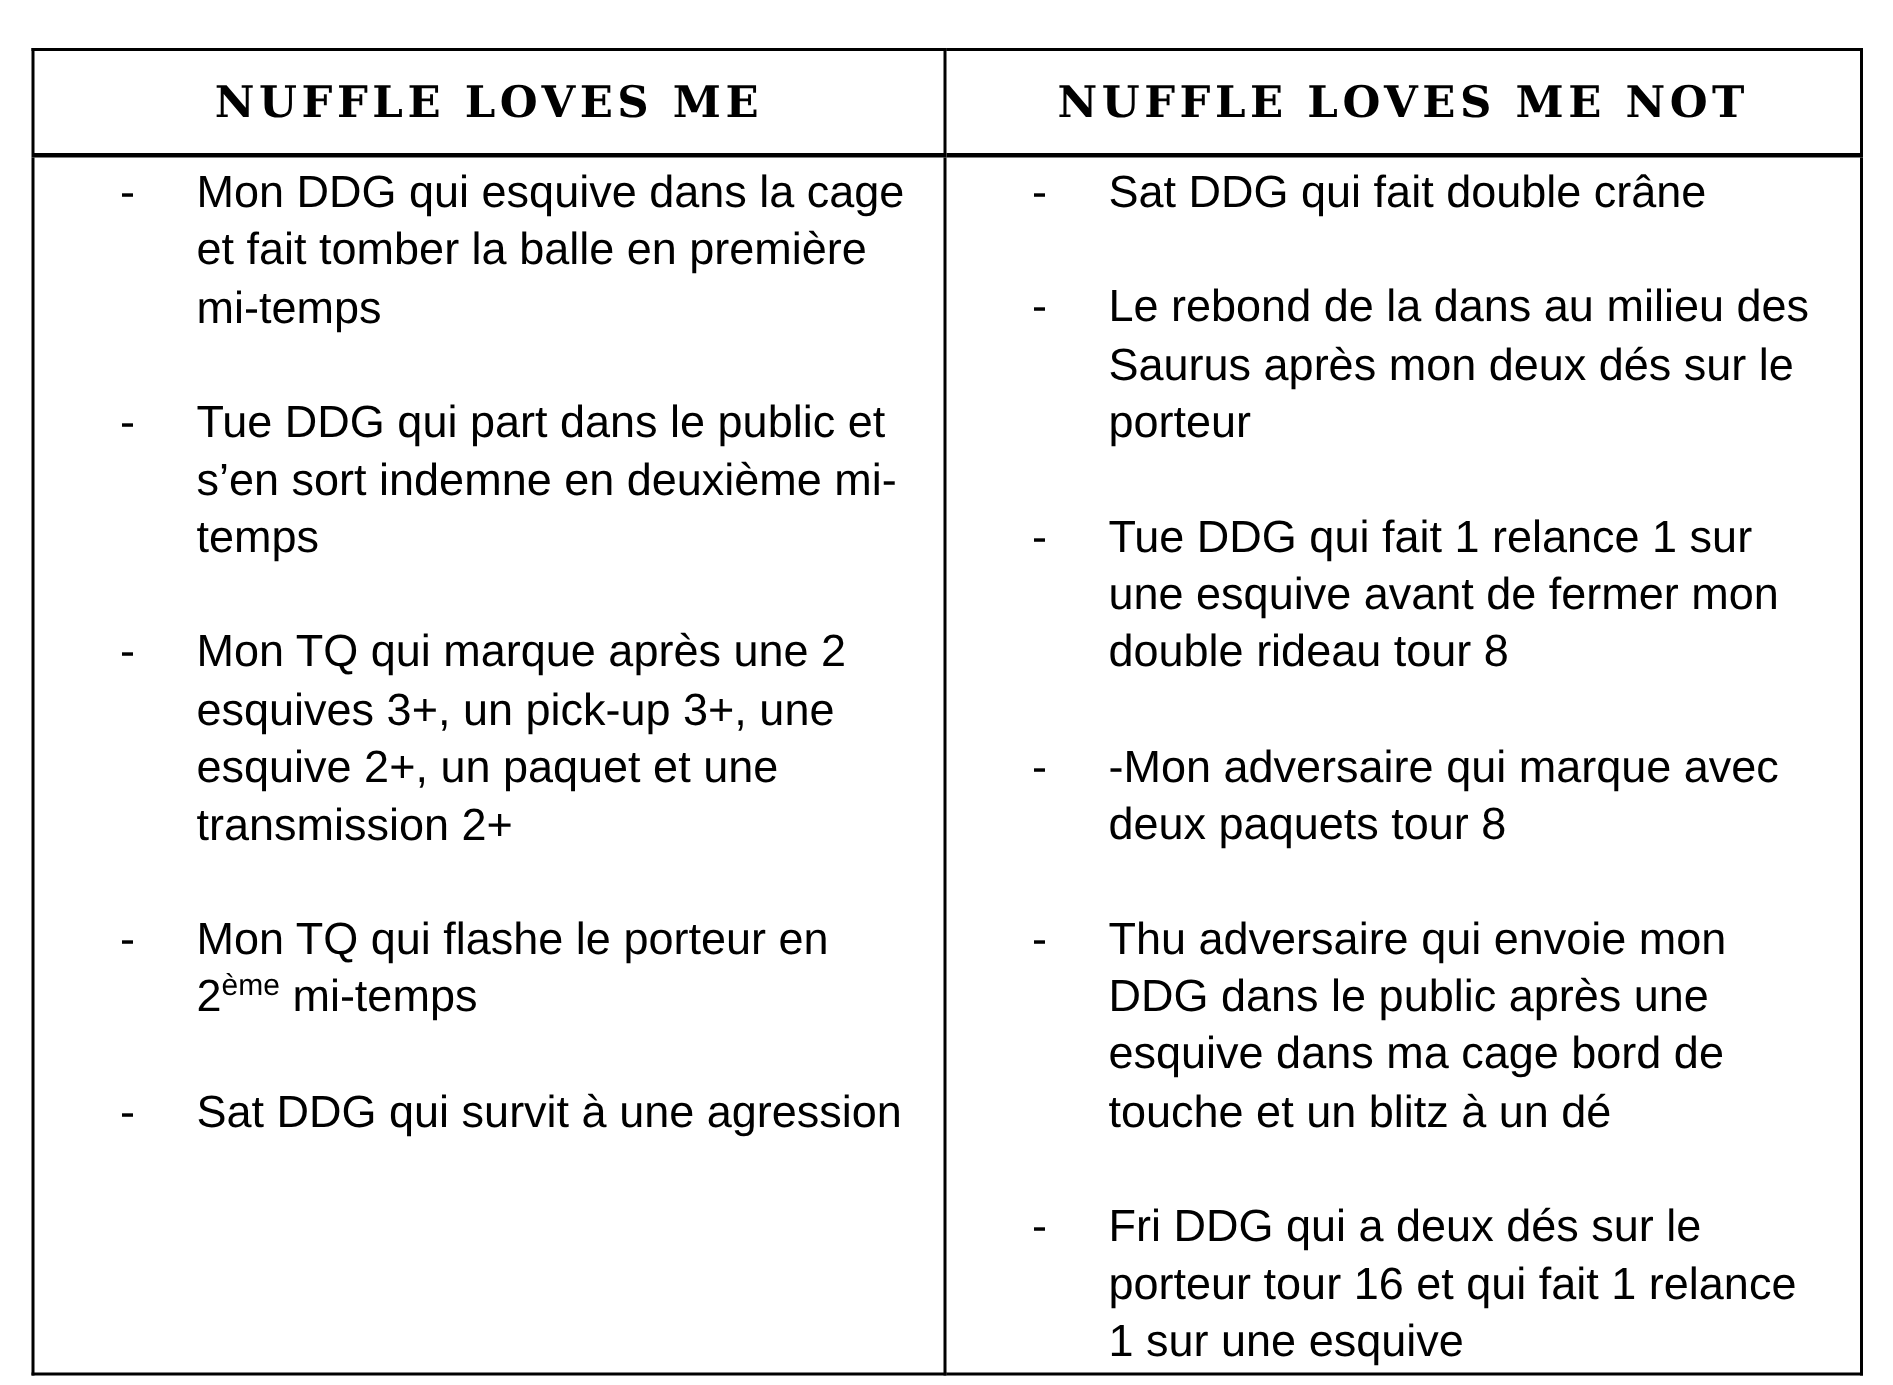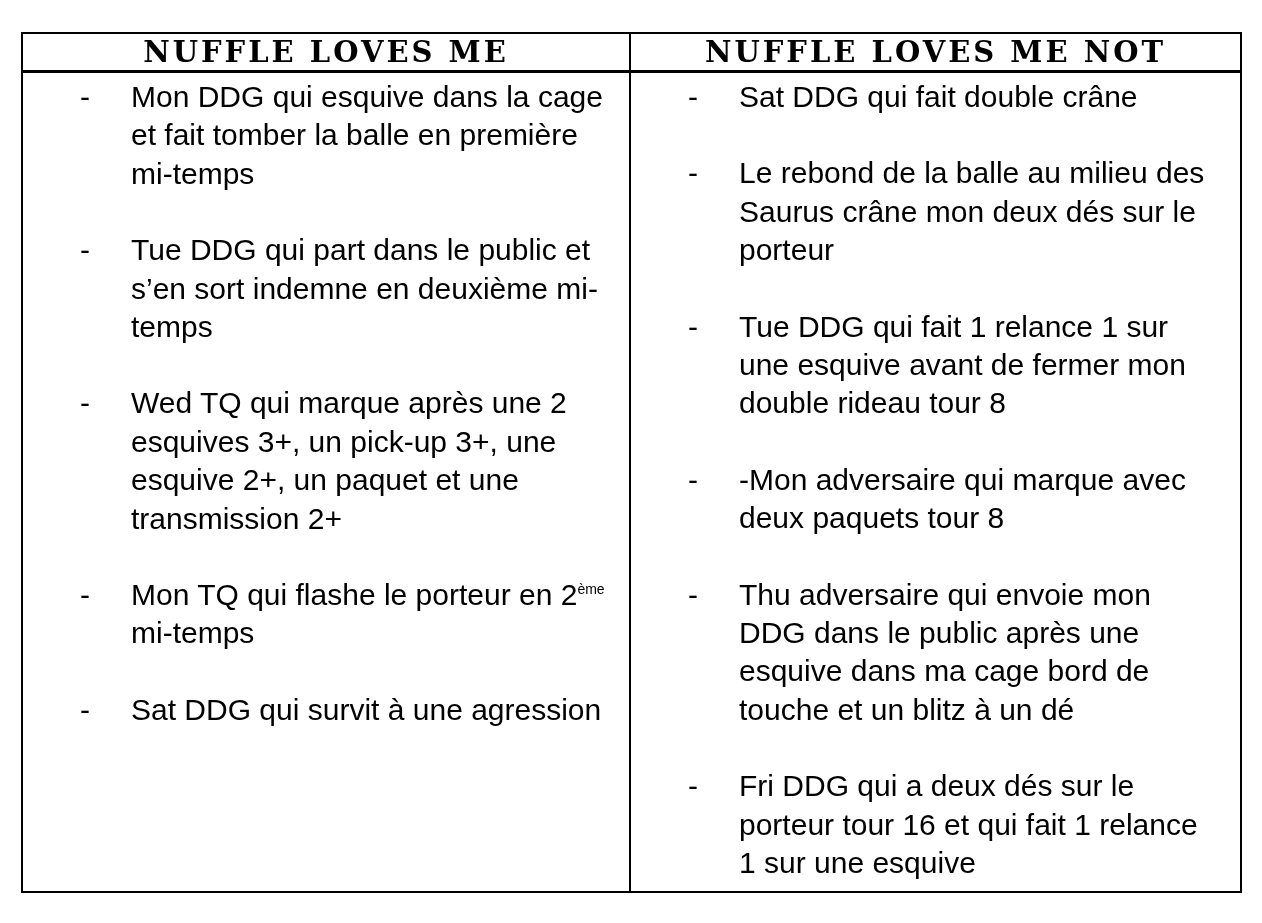--- a/index.html
+++ b/index.html
@@ -24,21 +24,21 @@
     border-collapse: collapse;
     table-layout: fixed;
   }
   .nuffle-table th,
   .nuffle-table td {
     border: 2px solid #000000;
     background: #ffffff;
   }
   .nuffle-table th {
     height: 36px;
-    padding: 0;
+    padding: 16px;
     font-family: "DejaVu Serif", serif;
     font-weight: bold;
     font-size: 29px;
     letter-spacing: 3px;
     text-align: center;
     vertical-align: middle;
     border-bottom-width: 3px;
     text-transform: uppercase;
   }
   .nuffle-table td {
@@ -59,21 +59,21 @@
     line-height: 38.4px;
     letter-spacing: 0;
   }
   .item:last-child { margin-bottom: 0; }
   .dash {
     position: absolute;
     left: 0;
     top: 0;
   }
   sup.ord {
-    font-size: 14px;
+    font-size: 20px;
     line-height: 0;
     vertical-align: baseline;
     position: relative;
     top: -11px;
   }
 </style>
 </head>
 <body>
 
 <div class="sheet">
@@ -96,21 +96,21 @@
             <span>Mon DDG qui esquive dans la cage et fait tomber la balle en première mi-temps</span>
           </div>
 
           <div class="item">
             <span class="dash">-</span>
             <span>Tue DDG qui part dans le public et s’en sort indemne en deuxième mi-temps</span>
           </div>
 
           <div class="item">
             <span class="dash">-</span>
-            <span>Wed TQ qui marque après une 2 esquives 3+, un pick-up 3+, une esquive 2+, un paquet et une transmission 2+</span>
+            <span>Mon TQ qui marque après une 2 esquives 3+, un pick-up 3+, une esquive 2+, un paquet et une transmission 2+</span>
           </div>
 
           <div class="item">
             <span class="dash">-</span>
             <span>Mon TQ qui flashe le porteur en 2</span><sup class="ord">ème</sup><span> mi-temps</span>
           </div>
 
           <div class="item">
             <span class="dash">-</span>
             <span>Sat DDG qui survit à une agression</span>
@@ -121,21 +121,21 @@
       <td>
         <div class="cell-list">
 
           <div class="item">
             <span class="dash">-</span>
             <span>Sat DDG qui fait double crâne</span>
           </div>
 
           <div class="item">
             <span class="dash">-</span>
-            <span>Le rebond de la balle au milieu des Saurus crâne mon deux dés sur le porteur</span>
+            <span>Le rebond de la dans au milieu des Saurus après mon deux dés sur le porteur</span>
           </div>
 
           <div class="item">
             <span class="dash">-</span>
             <span>Tue DDG qui fait 1 relance 1 sur une esquive avant de fermer mon double rideau tour 8</span>
           </div>
 
           <div class="item">
             <span class="dash">-</span>
             <span>-Mon adversaire qui marque avec deux paquets tour 8</span>

